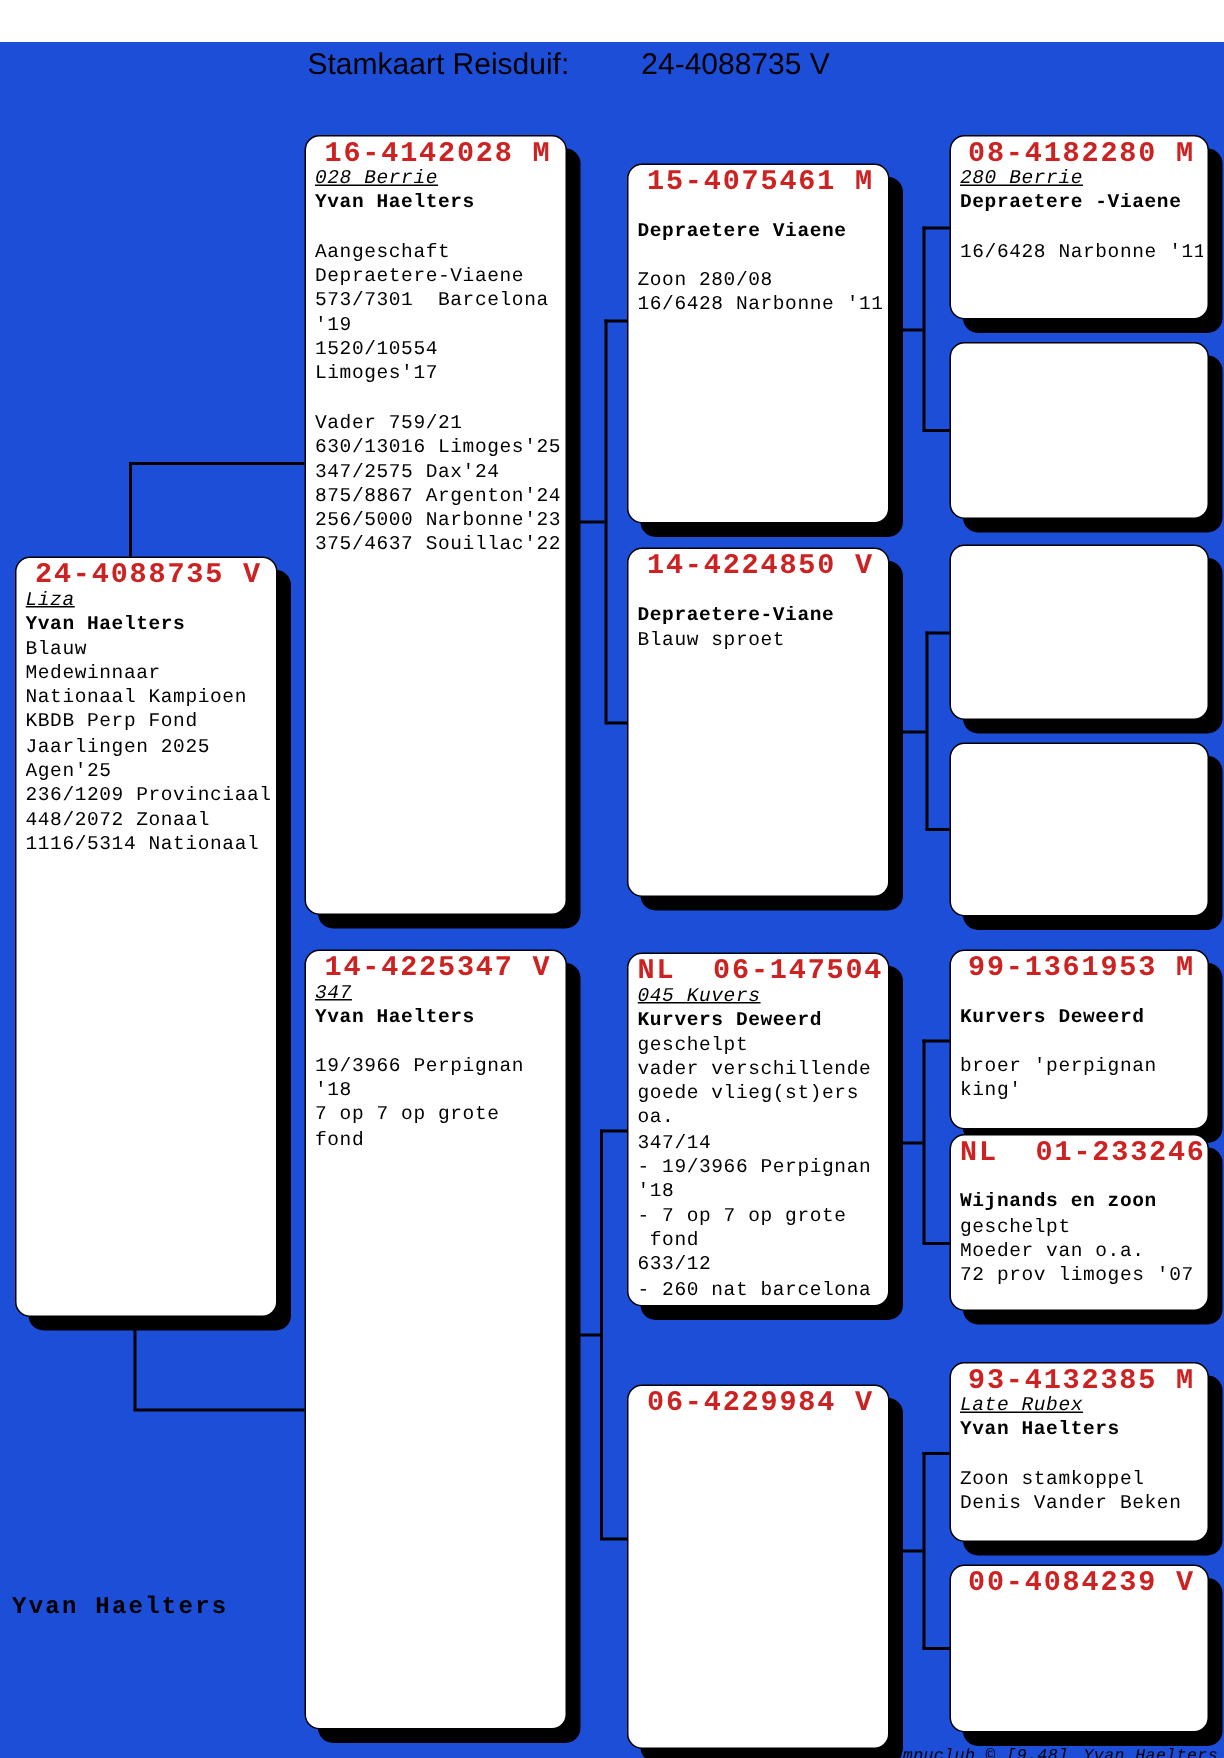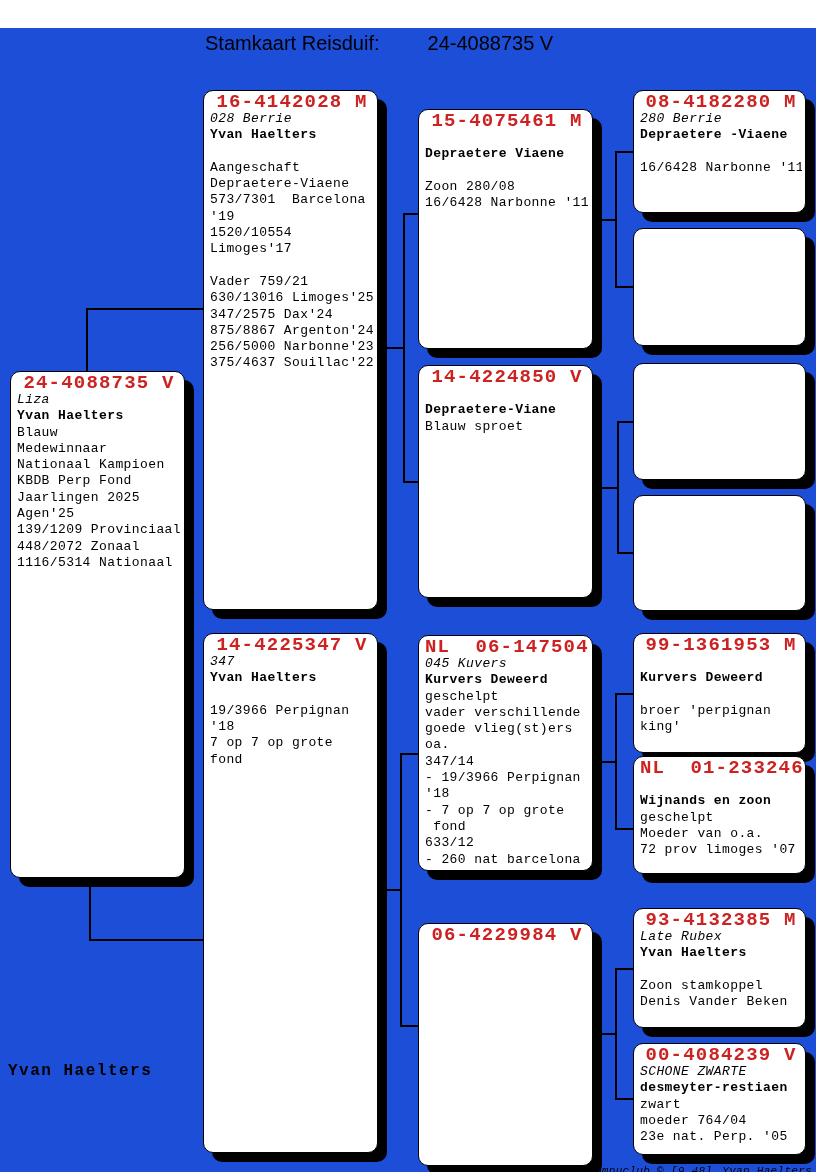--- a/index.html
+++ b/index.html
@@ -8,21 +8,21 @@
   #title{position:absolute;top:4px;left:205px;font-family:"Liberation Sans","DejaVu Sans",sans-serif;
          font-size:20px;color:#000;white-space:pre;}
   #title .gap{display:inline-block;width:48px;}
   .pbox{position:absolute;width:175px;background:#fff;border:1px solid #000;border-radius:10px;
         box-shadow:9px 9px 0 #000;padding:3px 3px 0 6px;box-sizing:border-box;}
   .pbox.col4{width:173px;}
   .hdr{height:17px;line-height:17px;text-align:center;font-weight:bold;font-size:19px;
        letter-spacing:1.2px;color:#cc2222;white-space:pre;overflow:hidden;}
   .hdr.nl{text-align:left;}
   .bl{height:16.3px;line-height:16.3px;font-size:13px;letter-spacing:0.4px;white-space:pre;overflow:hidden;}
-  .bl.it{font-style:italic;}
+  .bl.it{font-style:italic;text-decoration:underline;}
   .bl.bd{font-weight:bold;}
   .cl{position:absolute;background:#000;}
   .cl.h{height:1.5px;}
   .cl.v{width:1.5px;}
   #owner{position:absolute;left:8px;top:1032px;}
   #owner .oname{font-size:16px;font-weight:bold;letter-spacing:1.5px;height:22px;line-height:22px;white-space:pre;}
   #owner .ol{font-size:12.5px;letter-spacing:0.4px;height:16.6px;line-height:16.6px;white-space:pre;}
   #footer{position:absolute;right:4px;top:1137px;font-size:11px;font-style:italic;
           letter-spacing:0.3px;white-space:pre;}
   #footer span{margin-left:10px;}
@@ -38,21 +38,21 @@
     <div class="hdr">24-4088735 V</div>
     <div>
         <div class="bl it">Liza</div>
         <div class="bl bd">Yvan Haelters</div>
         <div class="bl">Blauw</div>
         <div class="bl">Medewinnaar</div>
         <div class="bl">Nationaal Kampioen</div>
         <div class="bl">KBDB Perp Fond</div>
         <div class="bl">Jaarlingen 2025</div>
         <div class="bl">Agen'25</div>
-        <div class="bl">139/1209 Provinciaal</div>
+        <div class="bl">236/1209 Provinciaal</div>
         <div class="bl">448/2072 Zonaal</div>
         <div class="bl">1116/5314 Nationaal</div>
       </div>
   </div>
 
   <div class="pbox" style="left:203px;top:62px;height:520px">
     <div class="hdr">16-4142028 M</div>
     <div>
         <div class="bl it">028 Berrie</div>
         <div class="bl bd">Yvan Haelters</div>
@@ -171,27 +171,20 @@
     <div>
         <div class="bl it">Late Rubex</div>
         <div class="bl bd">Yvan Haelters</div>
         <div class="bl">&nbsp;</div>
         <div class="bl">Zoon stamkoppel</div>
         <div class="bl">Denis Vander Beken</div>
       </div>
   </div>
   <div class="pbox col4" style="left:633px;top:1015px;height:112px">
     <div class="hdr">00-4084239 V</div>
-    <div>
-        <div class="bl it">SCHONE ZWARTE</div>
-        <div class="bl bd">desmeyter-restiaen</div>
-        <div class="bl">zwart</div>
-        <div class="bl">moeder 764/04</div>
-        <div class="bl">23e nat. Perp. '05</div>
-      </div>
   </div>
 
   <div class="cl v" style="left:86px;top:280px;height:63px"></div>
   <div class="cl h" style="left:86px;top:280px;width:117px"></div>
   <div class="cl v" style="left:89px;top:850px;height:62px"></div>
   <div class="cl h" style="left:89px;top:911px;width:114px"></div>
 
   <div class="cl h" style="left:378px;top:319px;width:25px"></div>
   <div class="cl v" style="left:403px;top:185px;height:268px"></div>
   <div class="cl h" style="left:403px;top:185px;width:15px"></div>

